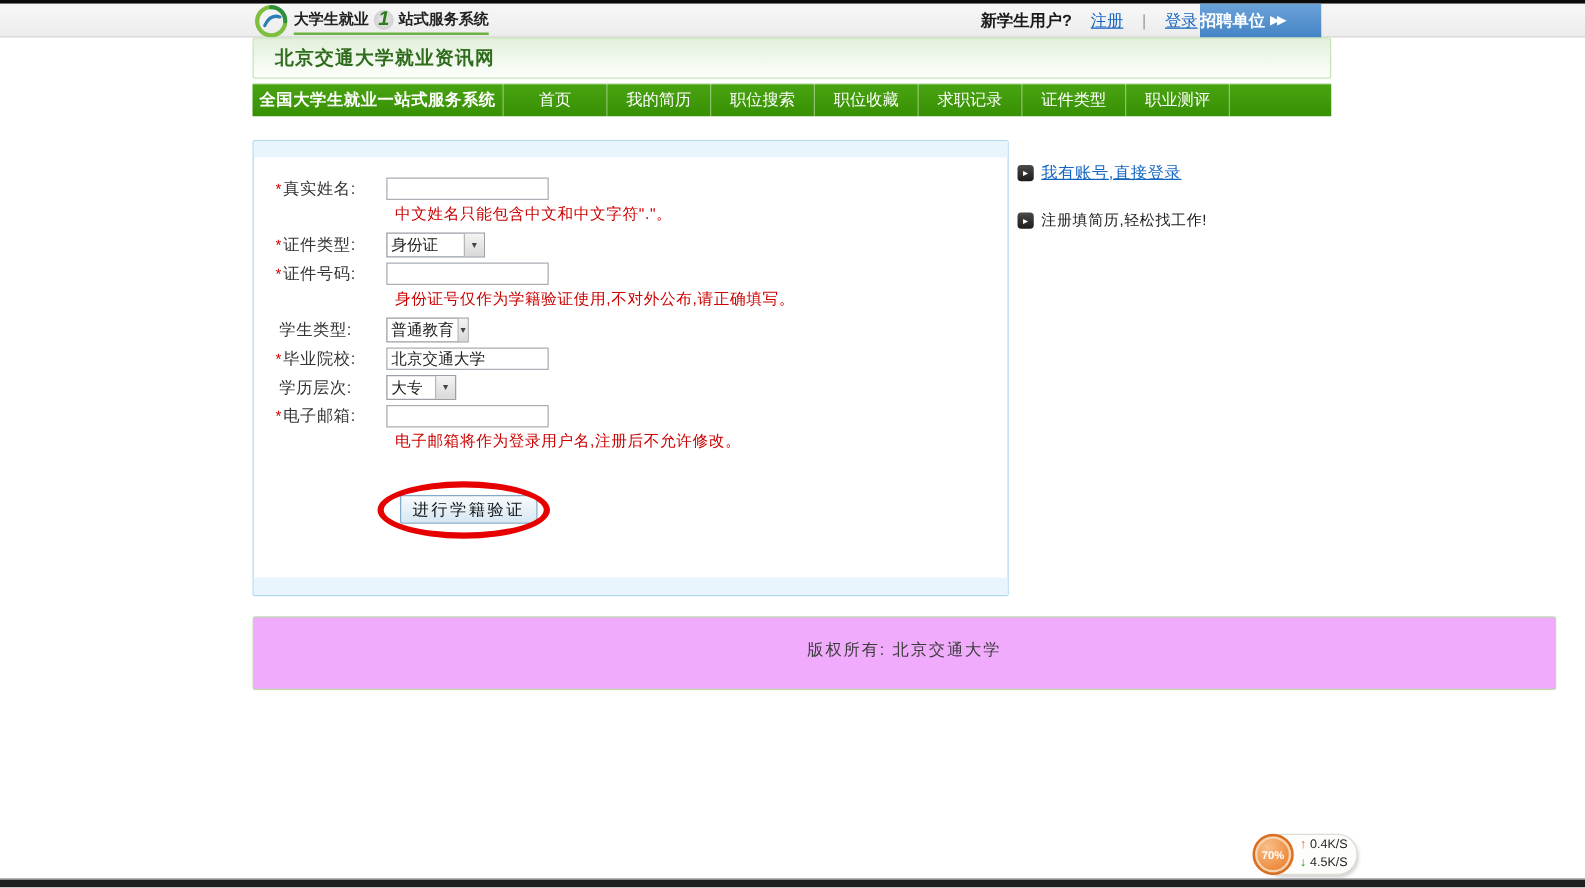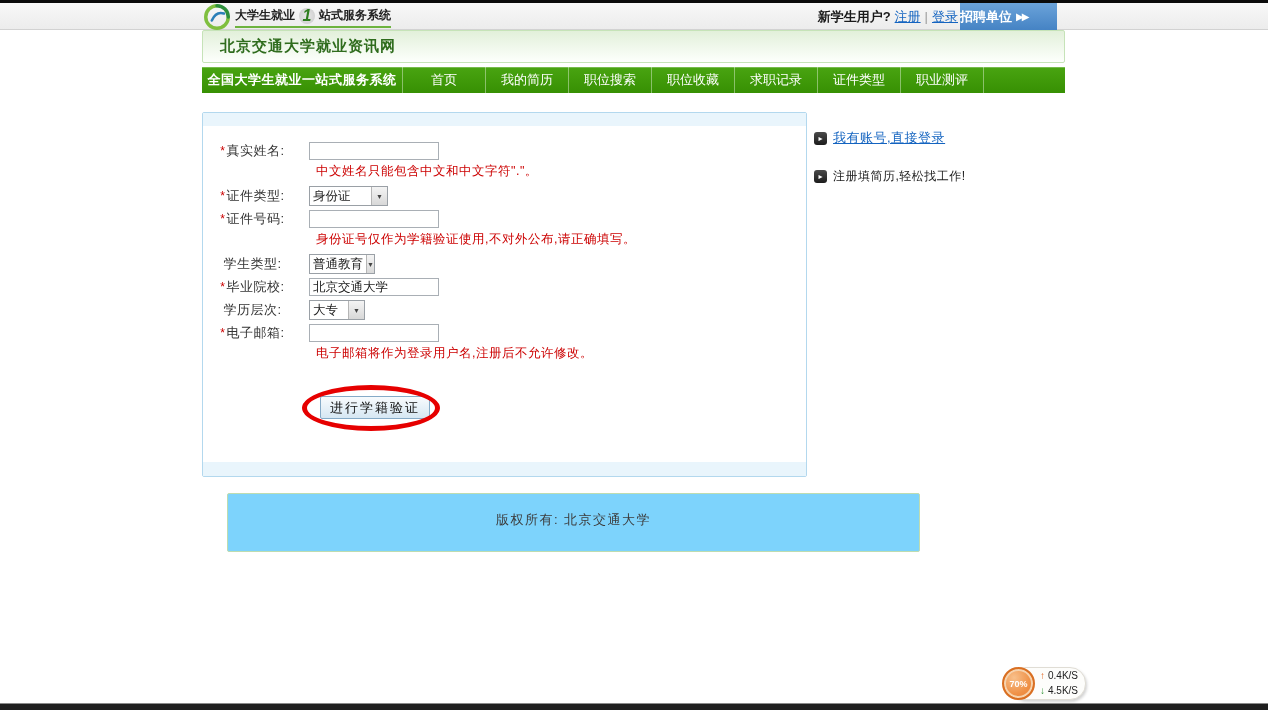--- a/index.html
+++ b/index.html
@@ -18,21 +18,21 @@
   .topbar { position:absolute; top:3px; left:0; right:0; height:27px;
     background:linear-gradient(#f8f8f8,#ececec); border-bottom:1px solid #d2d2d2; }
   .logo { position:absolute; left:204px; top:1px; height:26px; display:flex; align-items:center; }
   .logo svg { margin-right:5px; }
   .logo-text { display:inline-flex; align-items:center; font-size:12px; font-weight:bold; color:#222;
     border-bottom:2px solid #6db33f; padding-bottom:1px; }
   .logo-one { position:relative; display:inline-block; width:18px; height:18px; margin:0 3px; text-align:center; }
   .logo-one .disc { position:absolute; left:1px; top:1px; width:16px; height:16px; border-radius:50%;
     background:radial-gradient(#e8e8e8,#c9c9c9); }
   .logo-one .num { position:relative; font-style:italic; font-weight:bold; font-size:16px; color:#2e7d1e; line-height:18px; }
-  .top-links { position:absolute; right:310px; top:0; height:27px; display:flex; align-items:center; gap:4px; font-size:13px; }
+  .top-links { position:absolute; right:310px; top:0; height:27px; display:flex; align-items:center; gap:15px; font-size:13px; }
   .new-user { font-weight:bold; color:#1a1a1a; }
   .toplink { color:#1464c0; text-decoration:underline; cursor:pointer; }
   .sep { color:#9a9a9a; }
   .employer-btn { position:absolute; left:960px; top:0; width:97px; height:27px;
     background:linear-gradient(#6ba3da,#4583c4); color:#fff; font-size:13px; font-weight:bold;
     display:flex; align-items:center; justify-content:flex-start; gap:4px; cursor:pointer; }
   .employer-btn .arrows { font-size:10px; letter-spacing:-2px; }
 
   
   .site-title-box { position:absolute; left:202px; top:30px; width:863px; height:33px;
@@ -77,23 +77,23 @@
 
   
   .side { position:absolute; left:814px; top:129px; width:250px; }
   .side-item { display:flex; align-items:center; margin-bottom:21px; gap:6px; }
   .bullet { width:13px; height:13px; background:linear-gradient(#4a4a4a,#1c1c1c); border-radius:3px;
     color:#fff; font-size:8px; display:flex; align-items:center; justify-content:center; flex:0 0 13px; }
   .side-link { font-size:13px; color:#1464c0; text-decoration:underline; cursor:pointer; letter-spacing:0.5px; }
   .side-text { font-size:12px; color:#1a1a1a; letter-spacing:0.5px; }
 
   
-  .footer-box { position:absolute; left:202px; top:493px; width:693px; height:59px;
-    background:#7dd3fc; border:1px solid #bedcb0; border-radius:2px;
-    display:flex; justify-content:center; padding-top:17px;margin-left:25px; }
+  .footer-box { position:absolute; left:202px; top:493px; width:1043px; height:59px;
+    background:#f0abfc; border:1px solid #bedcb0; border-radius:2px;
+    display:flex; justify-content:center; padding-top:17px; }
   .footer-box span { font-size:13px; color:#3c3c3c; letter-spacing:1.5px; }
 
   
   .speed-widget { position:absolute; left:1002px; top:665px; width:84px; height:38px; }
   .speed-pill { position:absolute; left:8px; top:2px; width:76px; height:33px; background:#fdfdfb;
     border:1px solid #e0ddd5; border-radius:16px; box-shadow:1px 2px 3px rgba(0,0,0,.18); }
   .speed-circle { position:absolute; left:0; top:2px; width:33px; height:33px; border-radius:50%;
     background:radial-gradient(circle at 35% 30%, #f8c08b, #ef9045 60%, #e87c2e);
     border:2px solid #d96f22; box-shadow:inset 0 0 0 2px #f6d3ae;
     display:flex; align-items:center; justify-content:center;

